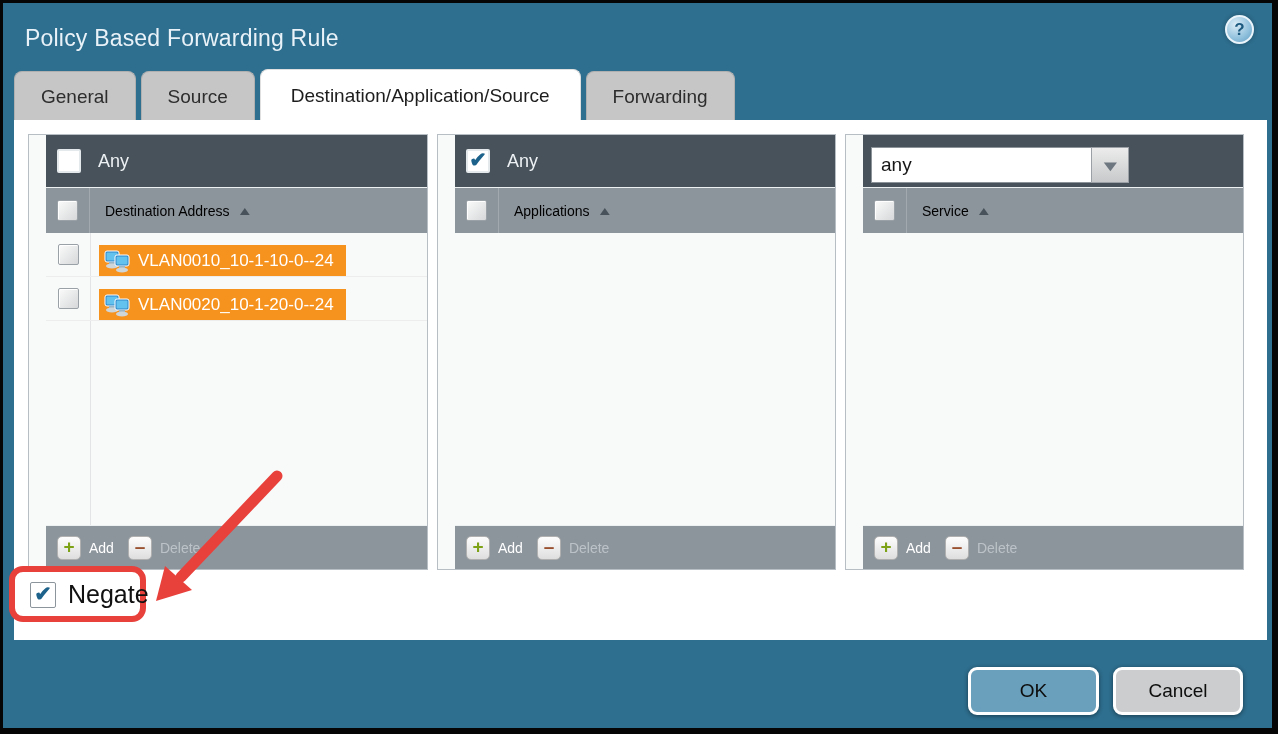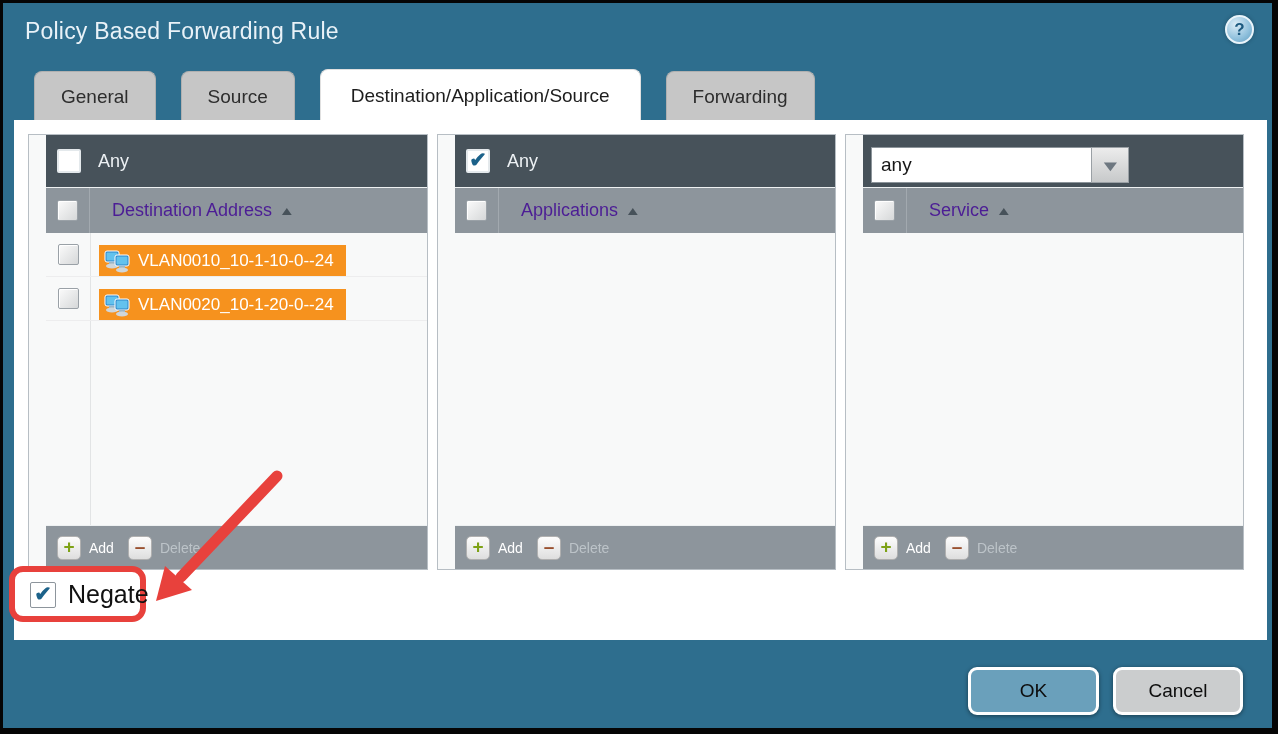--- a/index.html
+++ b/index.html
@@ -12,21 +12,21 @@
   }
   #page { position:absolute; inset:0; }
 
   
   .dialog {
     position:absolute; left:3px; top:3px; width:1269px; height:725px;
     background:#2E6E8E;
   }
   .title-bar { position:absolute; left:0; top:0; width:100%; height:64px; }
   .title-text {
-    position:absolute; left:22px; top:15px;
+    position:absolute; left:22px; top:22px;
     font-size:23px; font-weight:400; color:#E9F2F8; letter-spacing:.2px;
   }
   .help-btn {
     position:absolute; left:1222px; top:12px; width:29px; height:29px;
     border-radius:50%;
     background:radial-gradient(circle at 35% 30%, #dcedf7, #8fc0dc 60%, #5e9cc0);
     border:2px solid #eaf4fa;
     display:flex; align-items:center; justify-content:center;
     box-shadow:0 0 4px rgba(0,0,0,.25);
     cursor:pointer;
@@ -37,21 +37,21 @@
   .tab-strip {
     position:absolute; left:11px; top:66px; height:51px;
     display:flex; align-items:flex-end; gap:5px;
   }
   .tab {
     height:49px; line-height:49px;
     background:#C6C6C6; color:#2d2d2d;
     font-size:19px; padding:0 26px;
     border-radius:8px 8px 0 0;
     border:1px solid #b0b0b0; border-bottom:none;
-    cursor:pointer; white-space:nowrap;margin-left:20px;
+    cursor:pointer; white-space:nowrap;
   }
   .tab.active {
     height:51px; line-height:51px;
     background:#FFFFFF; color:#1d1d1d;
     padding:0 30px; border-color:#e0e0e0;
     z-index:3;
   }
 
   
   .content {
@@ -79,21 +79,21 @@
   .sub-header {
     height:46px; background:#8D959C; flex:0 0 auto;
     border-top:1px solid #eef1f2;
     display:flex; align-items:center;
   }
   .cb-cell {
     width:44px; align-self:stretch; flex:0 0 auto;
     display:flex; align-items:center; justify-content:center;
     border-right:1px solid #a2a9af;
   }
-  .sub-label { color:#4c1d95; font-size:18px; margin-left:22px; }
+  .sub-label { color:#000000; font-size:14px; margin-left:15px; }
   .sort-icon { color:#47525A; font-size:12px; margin-left:9px; transform:scaleX(1.4); display:inline-block; }
 
   .col-body { flex:1 1 auto; background:#F8F9F9; position:relative; overflow:hidden; }
   .body-divider { position:absolute; left:44px; top:0; bottom:0; width:1px; background:#e2e4e5; }
 
   .addr-row {
     height:44px; display:flex; align-items:flex-end;
     border-bottom:1px solid #ededee; position:relative; cursor:pointer;
   }
   .addr-row .cb-cell { border-right:none; height:100%; }

